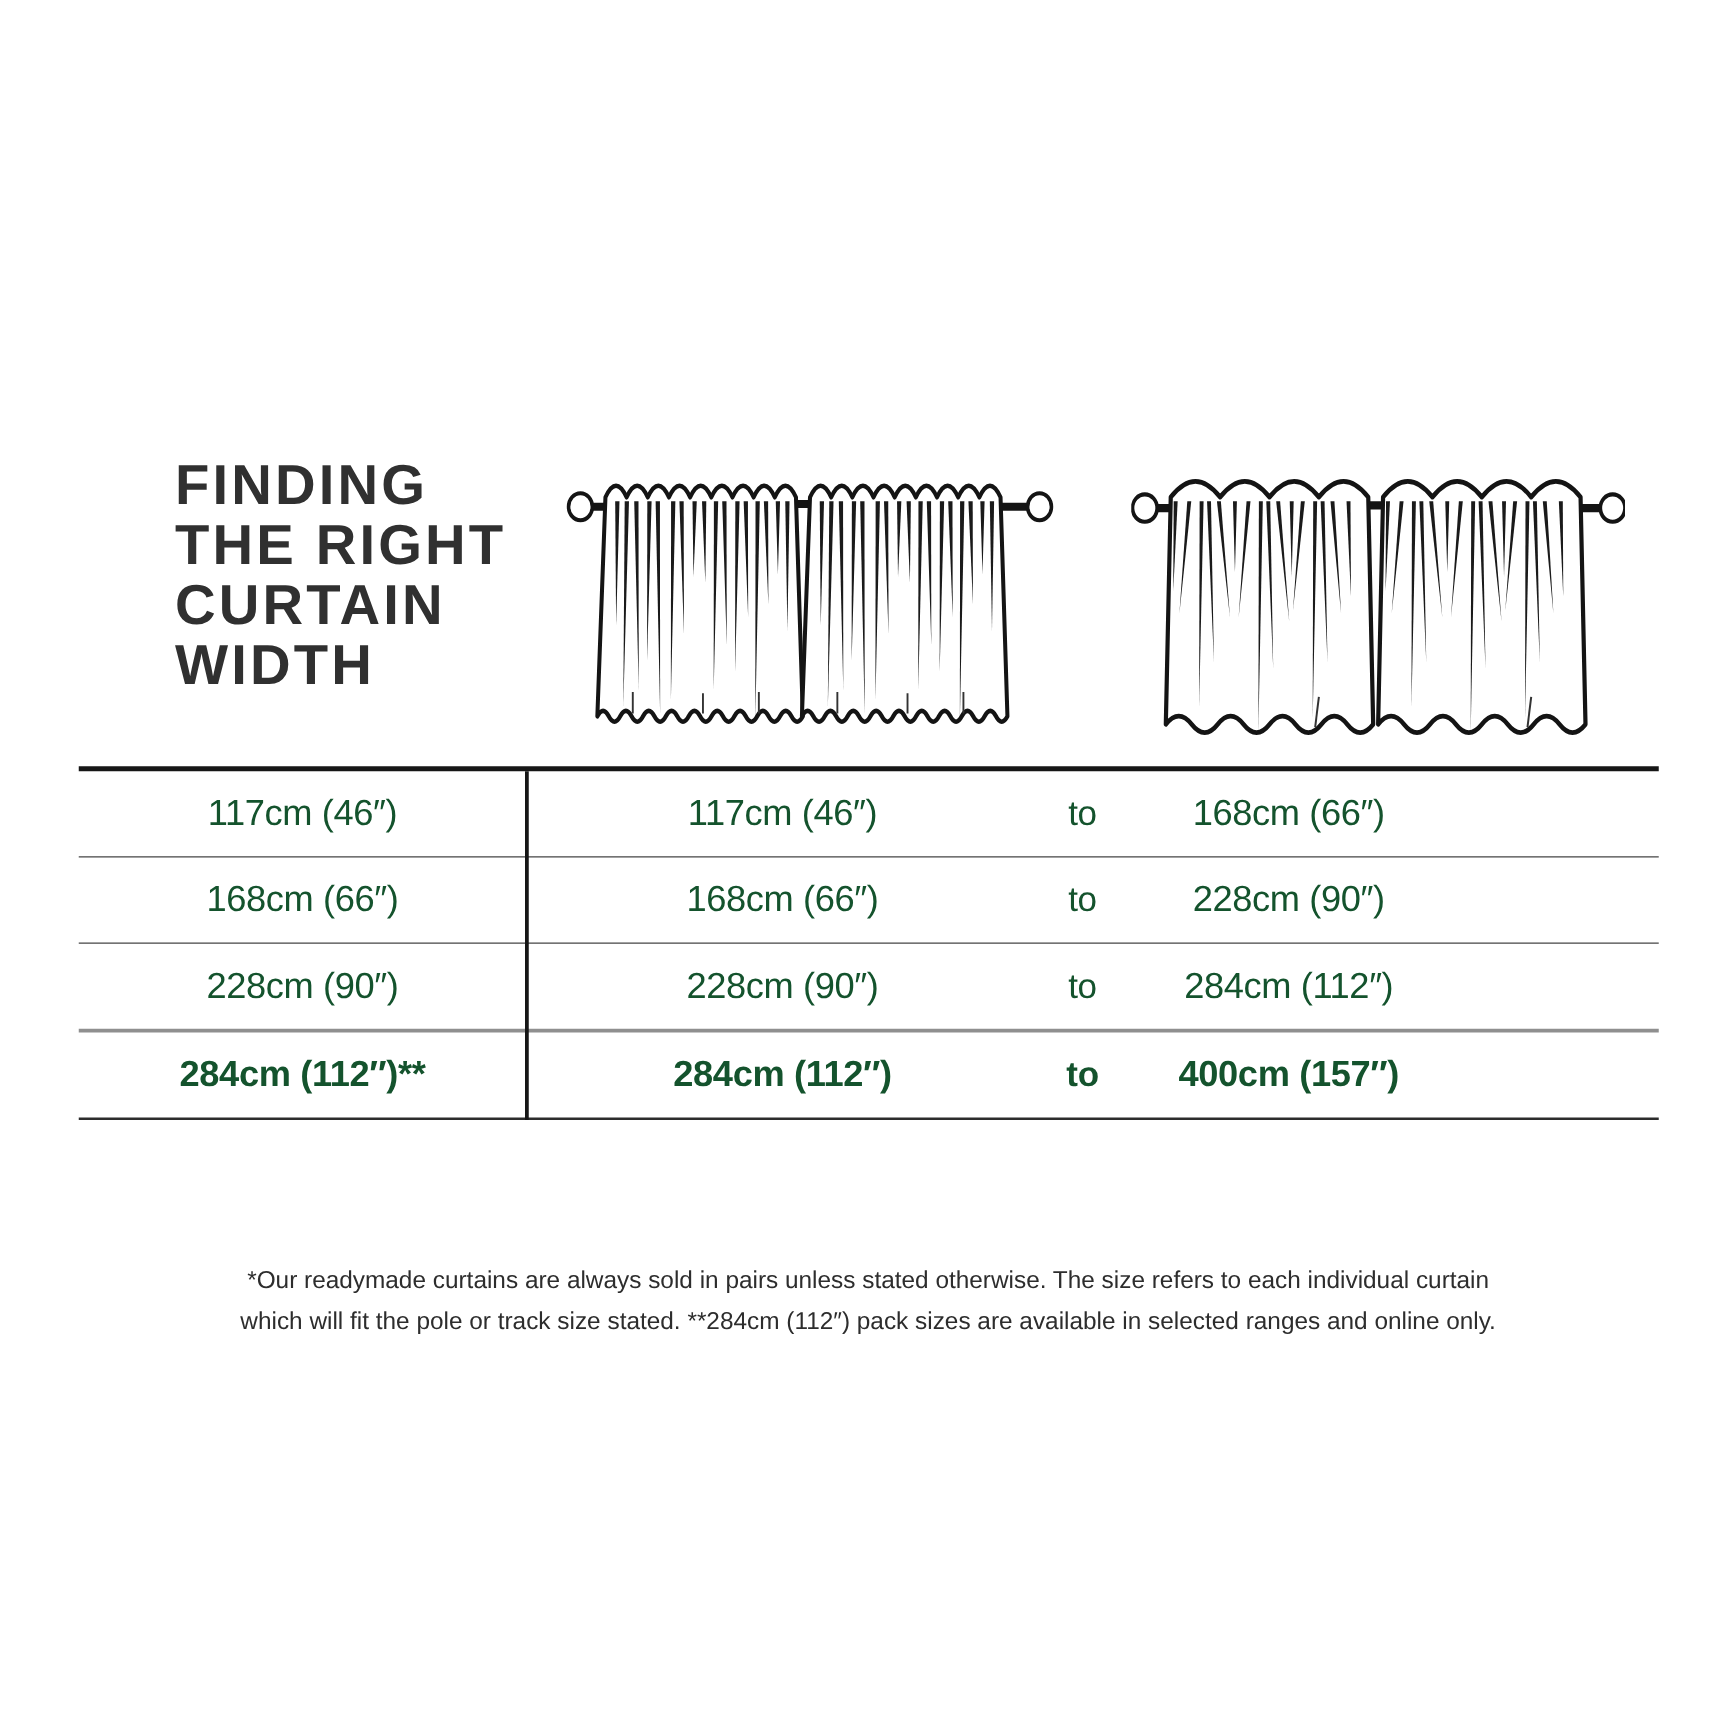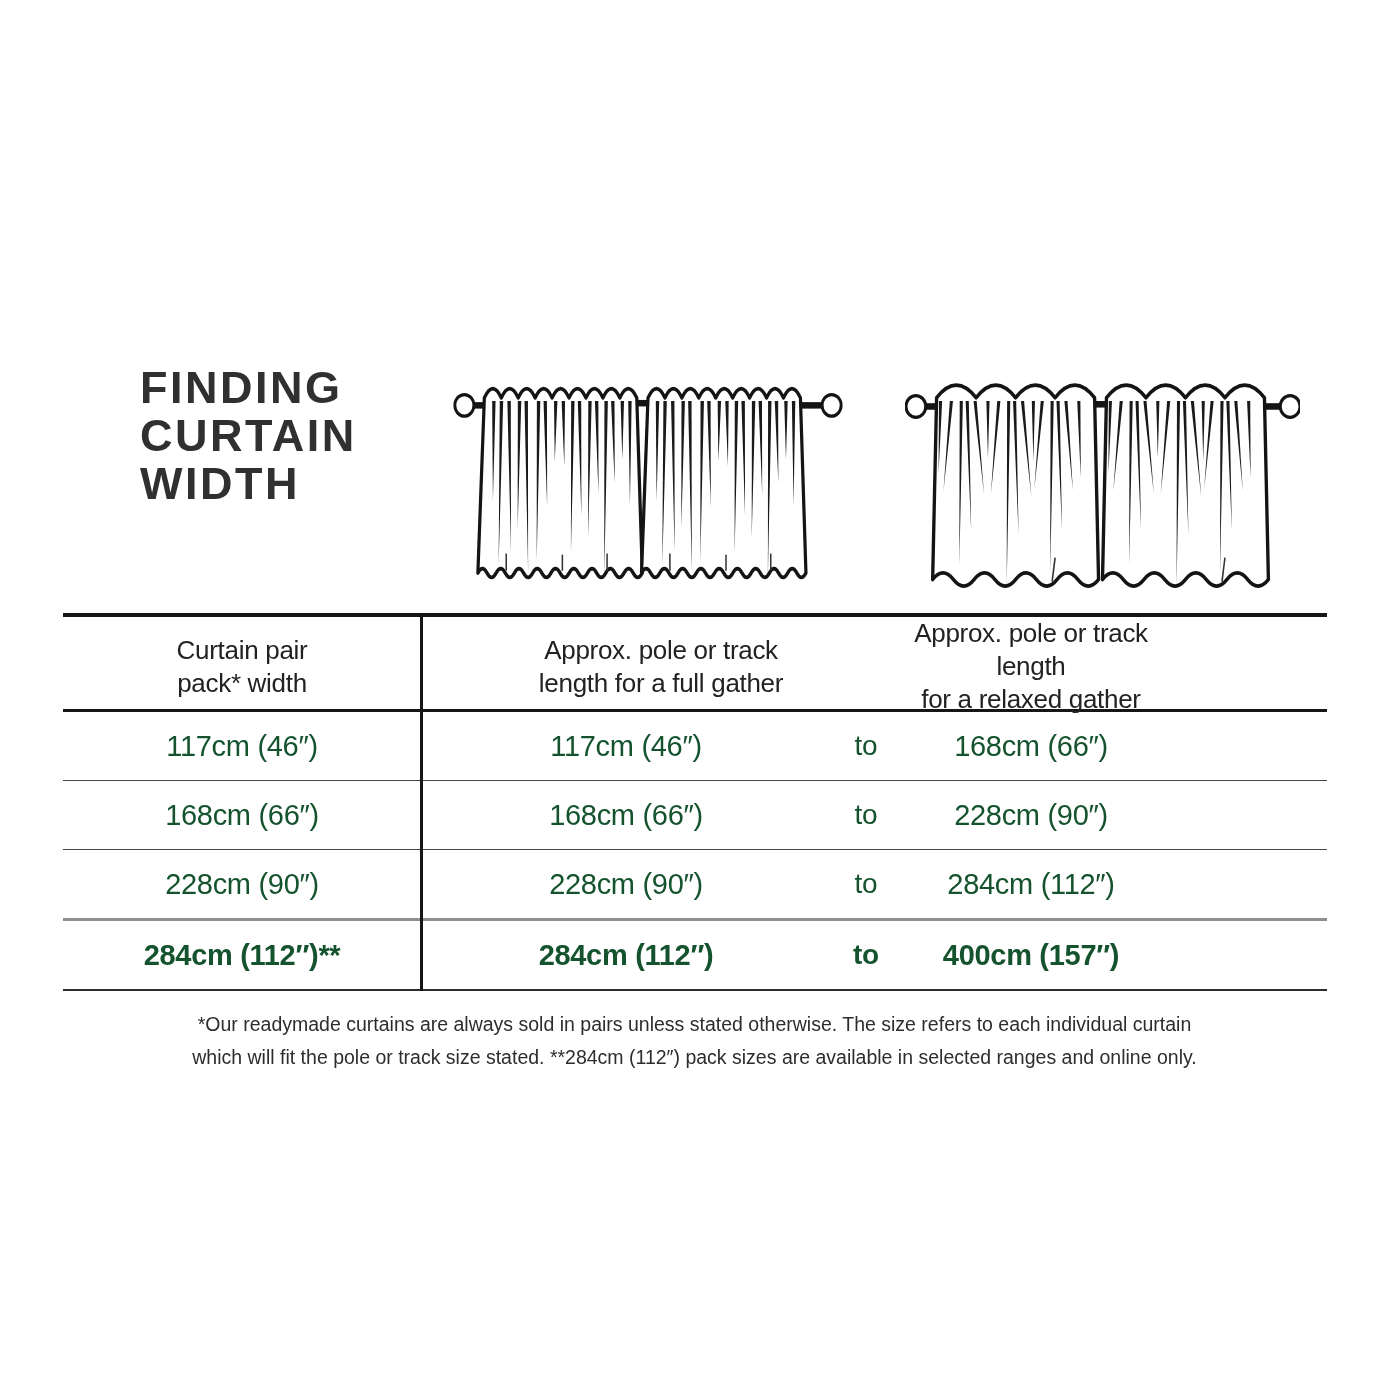--- a/index.html
+++ b/index.html
@@ -51,20 +51,21 @@
     text-align:center;font-size:19.5px;line-height:33px;color:#2d2d2d;
   }
 </style>
 </head>
 <body>
 
 <div class="canvas">
 
   <div class="title">
     <div>FINDING</div>
+    <div>THE RIGHT</div>
     <div>CURTAIN</div>
     <div>WIDTH</div>
   </div>
 
   <svg class="illus illus-full" viewBox="0 2 412 196" preserveAspectRatio="none">
     <line class="rod" x1="20" y1="31" x2="40" y2="31"></line>
     <line class="rod" x1="188" y1="29" x2="214" y2="29"></line>
     <line class="rod" x1="362" y1="31" x2="392" y2="31"></line>
     <g id="fgPanel">
       <path class="panel" d="M34,24 q8.9,-17 17.8,0 q8.9,-17 17.8,0 q8.9,-17 17.8,0 q8.9,-17 17.8,0 q8.9,-17 17.8,0 q8.9,-17 17.8,0 q8.9,-17 17.8,0 q8.9,-17 17.8,0 q8.9,-17 17.8,0 L200,186 q-4.8,8 -9.6,0 q-4.8,-8 -9.6,0 q-4.8,8 -9.6,0 q-4.8,-8 -9.6,0 q-4.8,8 -9.6,0 q-4.8,-8 -9.6,0 q-4.8,8 -9.6,0 q-4.8,-8 -9.6,0 q-4.8,8 -9.6,0 q-4.8,-8 -9.6,0 q-4.8,8 -9.6,0 q-4.8,-8 -9.6,0 q-4.8,8 -9.6,0 q-4.8,-8 -9.6,0 q-4.8,8 -9.6,0 q-4.8,-8 -9.6,0 q-4.8,8 -9.6,0 q-4.8,-8 -9.6,0 Z"></path>
@@ -123,28 +124,20 @@
       </g>
     </g>
     <use href="#rgPanel" x="172"></use>
     <circle cx="11" cy="30" r="10"></circle>
     <circle cx="390" cy="30" r="10"></circle>
   </svg>
 
   <div class="size-table">
     <div class="vline"></div>
 
-    <div class="row thead">
-      <div class="cell hcell">Curtain pair
-pack* width</div>
-      <div class="cell hcell h2">Approx. pole or track
-length for a full gather</div>
-      <div class="cell hcell h3">Approx. pole or track length
-for a relaxed gather</div>
-    </div>
 
     <div class="row drow r0">
       <div class="cell">117cm (46″)</div>
       <div class="cell">117cm (46″)</div>
       <div class="cell to-cell">to</div>
       <div class="cell">168cm (66″)</div>
     </div>
 
     <div class="row drow r1">
       <div class="cell">168cm (66″)</div>

